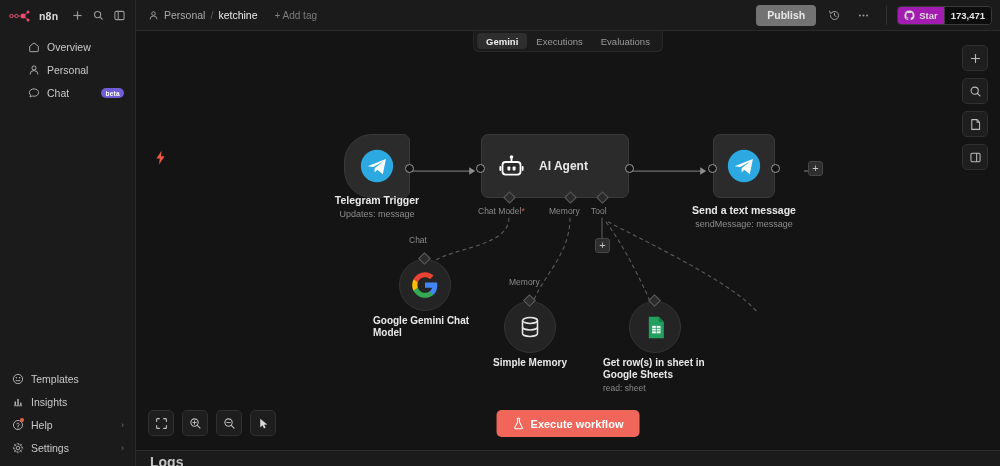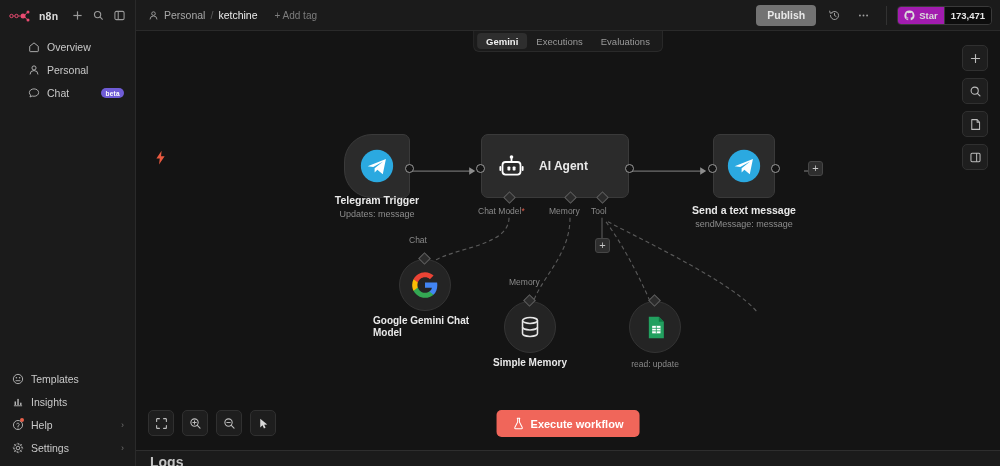--- a/index.html
+++ b/index.html
@@ -554,21 +554,22 @@
           <svg width="25" height="25" viewBox="0 0 30 30">
             <path d="M7 2 L19 2 L25 8.2 L25 28 L7 28 Z" fill="#22a05f"></path>
             <path d="M19 2 L25 8.2 L19 8.2 Z" fill="#0f7a43"></path>
             <rect x="11" y="13" width="10" height="9" fill="#ffffff"></rect>
             <line x1="11" y1="16" x2="21" y2="16" stroke="#22a05f" stroke-width="1"></line>
             <line x1="11" y1="19" x2="21" y2="19" stroke="#22a05f" stroke-width="1"></line>
             <line x1="16" y1="13" x2="16" y2="22" stroke="#22a05f" stroke-width="1"></line>
           </svg>
         </div>
         <div class="subnode-caption">
-          <div class="subnode-sub">read: update</div>
+          <div class="subnode-title wrap">Get row(s) in sheet in Google Sheets</div>
+          <div class="subnode-sub">read: sheet</div>
         </div>
       </div>
 
 
       <div id="canvas-tools">
         <div class="ctool">
           <svg width="13" height="13" viewBox="0 0 16 16">
             <path d="M2 5.4 L2 2.6 A0.6 0.6 0 0 1 2.6 2 L5.4 2" fill="none" stroke="currentColor" stroke-width="1.35" stroke-linecap="round"></path>
             <path d="M10.6 2 L13.4 2 A0.6 0.6 0 0 1 14 2.6 L14 5.4" fill="none" stroke="currentColor" stroke-width="1.35" stroke-linecap="round"></path>
             <path d="M14 10.6 L14 13.4 A0.6 0.6 0 0 1 13.4 14 L10.6 14" fill="none" stroke="currentColor" stroke-width="1.35" stroke-linecap="round"></path>

